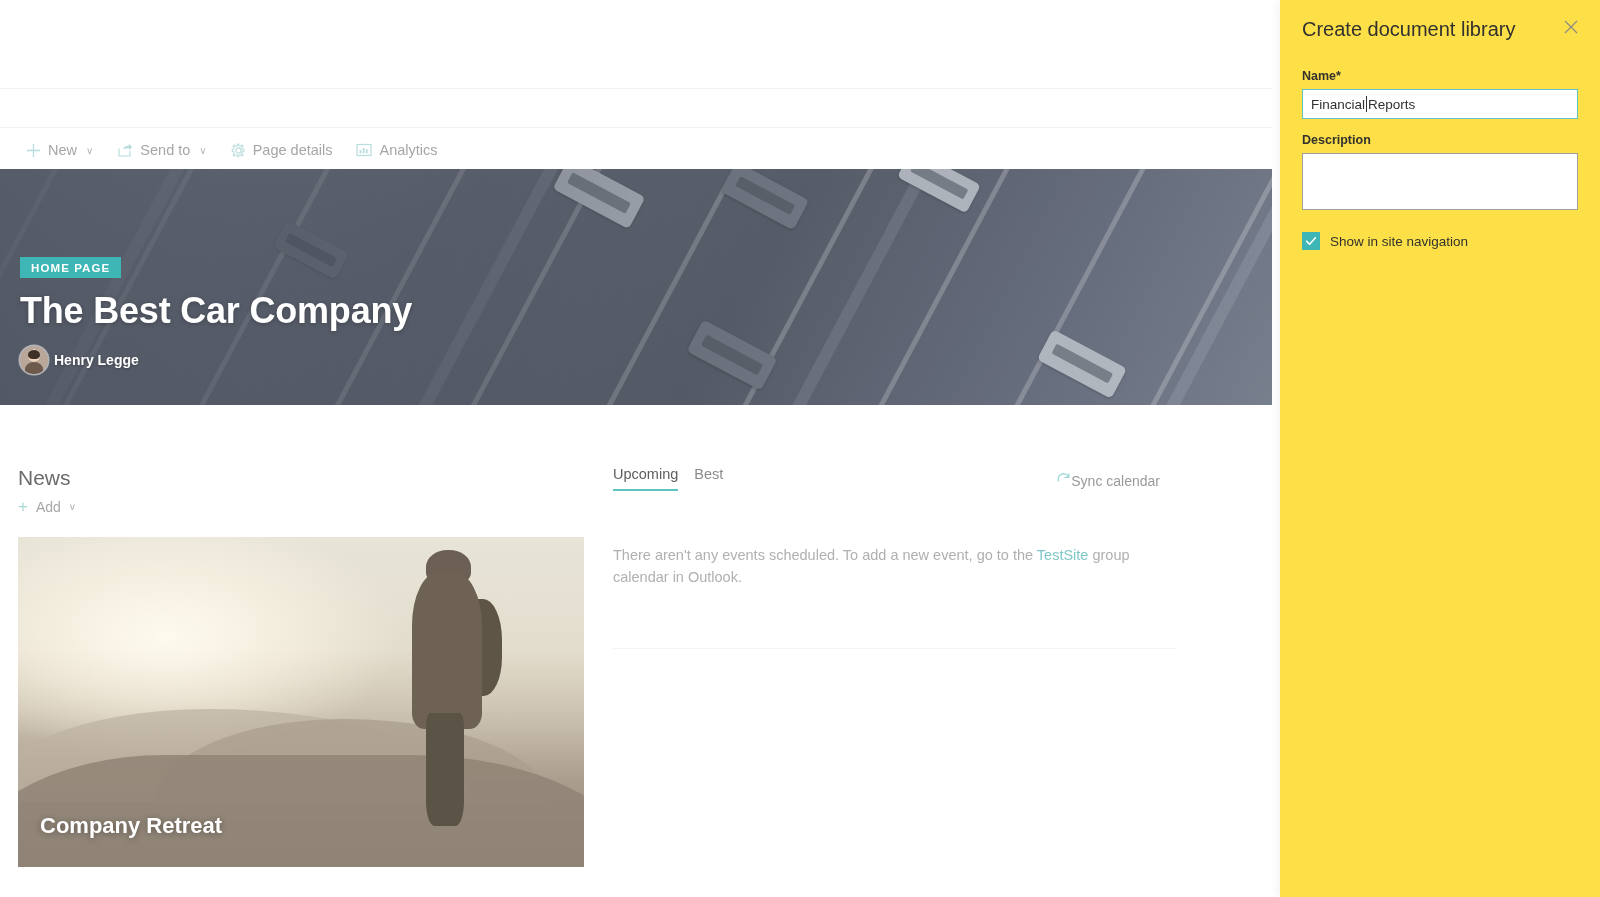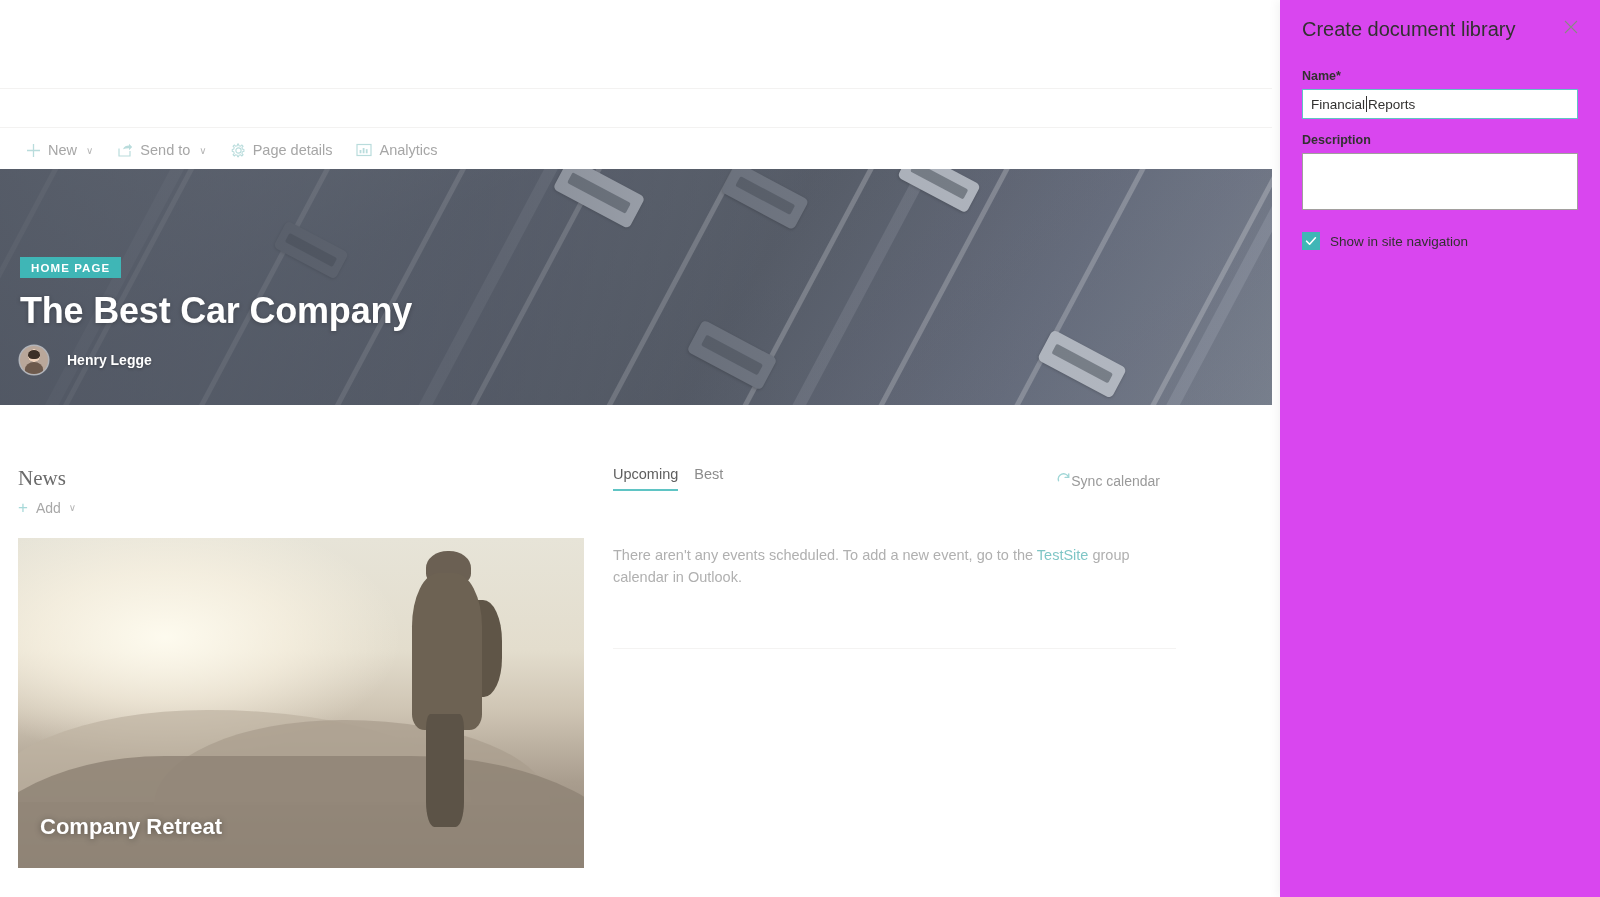--- a/index.html
+++ b/index.html
@@ -67,40 +67,40 @@
   #hero-content { position:absolute; left:20px; bottom:18px; }
   #hero-badge {
     display:inline-block; background:#3fb6b6; color:#ffffff;
     font-size:11.5px; font-weight:bold; letter-spacing:1.1px;
     padding:5px 11px 4px; margin-bottom:12px;
   }
   #hero-title {
     font-size:36px; font-weight:bold; color:#ffffff; margin:0 0 14px 0;
     letter-spacing:-.2px; text-shadow:0 1px 4px rgba(0,0,0,.25);
   }
-  #hero-author { display:flex; align-items:center; gap:19px; margin-bottom:13px; }
+  #hero-author { display:flex; align-items:center; gap:6px; margin-bottom:13px; }
   #avatar {
     width:28px; height:28px; border-radius:50%; overflow:hidden; position:relative;
     background:radial-gradient(circle at 50% 34%, #f0d3bc 0 26%, rgba(240,211,188,0) 27%), #b9a79a;
     box-shadow:0 0 0 1.5px rgba(255,255,255,.55);
   }
   #avatar::after {
     content:""; position:absolute; left:18%; top:56%; width:64%; height:52%;
     background:#6d5a4d; border-radius:50% 50% 0 0;
   }
   #avatar::before {
     content:""; position:absolute; left:28%; top:14%; width:44%; height:34%;
     background:#3d3027; border-radius:50% 50% 40% 40%; z-index:2;
   }
   #hero-author-name { color:#fff; font-size:14px; font-weight:bold; text-shadow:0 1px 3px rgba(0,0,0,.3); }
   #hero-published { color:#fff; font-size:13.5px; font-weight:bold; text-shadow:0 1px 3px rgba(0,0,0,.3); }
 
   
   #news-col { position:absolute; left:18px; top:466px; width:566px; }
-  #news-heading { font-size:21px; color:#6b6b6b; margin:0 0 8px 0; font-weight:normal;font-family:Liberation Serif, serif; }
+  #news-heading { font-size:21px; color:#6b6b6b; margin:0 0 8px 0; font-weight:normal; }
   #news-add { display:flex; align-items:center; gap:8px; font-size:14px; color:#a8a8a8; margin-bottom:22px; }
   #news-add .plus { color:#a7d9d9; font-size:17px; line-height:1; }
   #news-add .chev { font-size:10px; color:#b6b6b6; }
 
   #news-card {
     position:relative; width:566px; height:330px; overflow:hidden; background:#cdbfae;
   }
   #news-photo {
     position:absolute; inset:0;
     background:
@@ -159,21 +159,21 @@
   #sync-icon { color:#9fd6d6; font-size:15px; line-height:1; }
   #events-empty {
     margin-top:42px; font-size:14.5px; line-height:22px; color:#b0b0b0; max-width:552px;
   }
   #events-empty a { color:#7fc6c6; text-decoration:none; }
   #events-divider { position:absolute; left:0; top:182px; width:563px; height:1px; background:#f4f3f2; }
 
   
   #panel {
     position:absolute; right:0; top:0; width:320px; height:897px;
-    background:#d946ef; box-shadow:-2px 0 10px rgba(0,0,0,.06);
+    background:#fde047; box-shadow:-2px 0 10px rgba(0,0,0,.06);
   }
   #panel-header {
     display:flex; align-items:flex-start; justify-content:space-between;
     padding:18px 18px 0 22px;
   }
   #panel-title { font-size:20px; color:#323130; font-weight:normal; margin:0; }
   #panel-close { font-size:17px; color:#8a8886; line-height:1; padding:2px 4px; cursor:default; }
   #panel-body { padding:14px 22px 0 22px; }
   .field-label { font-size:12.5px; font-weight:bold; color:#323130; margin:14px 0 6px 0; }
   .field-label .req { color:#323130; }

